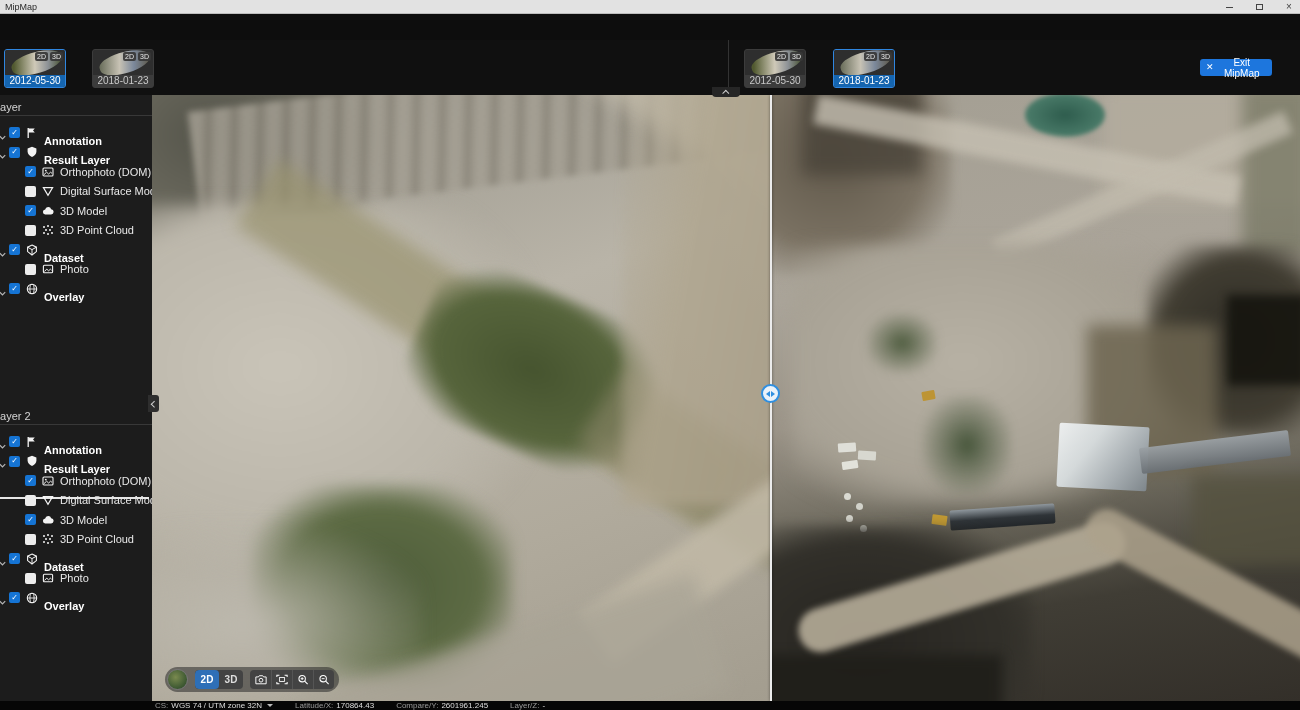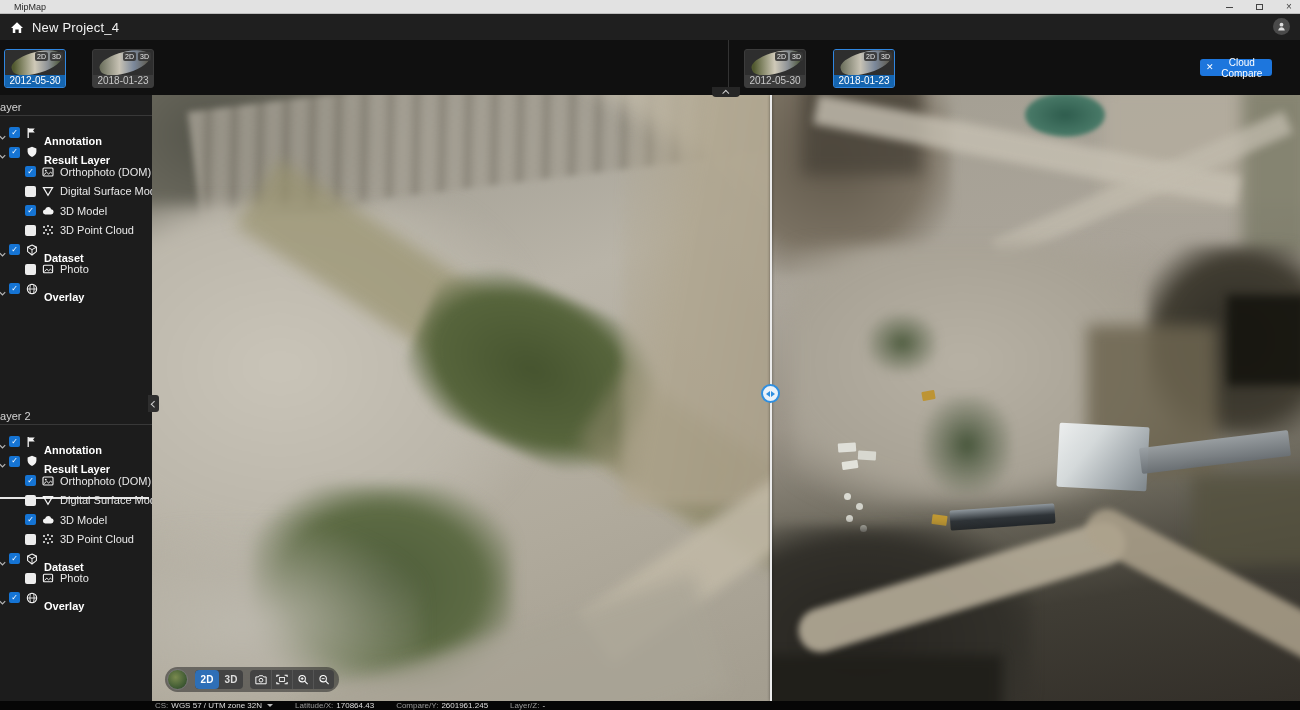--- a/index.html
+++ b/index.html
@@ -3,21 +3,21 @@
 <meta charset="utf-8">
 <style>
   html,body{margin:0;padding:0;background:#000;}
   *{box-sizing:border-box;}
   .app{position:relative;width:1300px;height:710px;overflow:hidden;background:#0d0d0d;
        font-family:"Liberation Sans",sans-serif;-webkit-font-smoothing:antialiased;}
 
   
   .titlebar{position:absolute;left:0;top:0;width:1300px;height:14px;background:#e2e2e2;
             display:flex;align-items:center;border-bottom:1px solid #bdbdbd;}
-  .titlebar-text{font-size:9px;color:#2a2a2a;padding-left:14px;line-height:14px;}
+  .titlebar-text{font-size:9px;color:#2a2a2a;padding-left:5px;line-height:14px;}
   .win-controls{position:absolute;right:4px;top:0;height:14px;display:flex;align-items:center;gap:16px;}
   .winbtn{width:14px;height:12px;display:flex;align-items:center;justify-content:center;cursor:default;}
   .glyph-min{width:7px;height:1px;background:#444;}
   .glyph-max{width:7px;height:6px;border:1px solid #444;}
   .glyph-close{font-size:10px;color:#444;line-height:10px;}
 
   
   .appheader{position:absolute;left:0;top:14px;width:1300px;height:26px;background:#1f1f1f;
              display:flex;align-items:center;}
   .home-ic{width:14px;height:13px;margin-left:10px;display:inline-flex;}
@@ -133,34 +133,20 @@
         </div>
       <div class="winbtn">
           <span class="glyph-max"></span>
         </div>
       <div class="winbtn">
           <span class="glyph-close">×</span>
         </div>
     </div>
   </div>
 
-  <div class="appheader">
-    <span class="home-ic">
-      <svg viewBox="0 0 14 13">
-          <path d="M7 1.2L13 7h-1.8v5H8.7V8.5H5.3V12H2.8V7H1z" fill="#fff"></path>
-        </svg>
-    </span>
-    <span class="proj-title">New Project_4</span>
-    <div class="avatar">
-      <svg viewBox="0 0 12 12">
-          <circle cx="6" cy="4" r="2.1" fill="#ddd"></circle>
-          <path d="M2.4 10.4c.5-2.4 2-3.5 3.6-3.5s3.1 1.1 3.6 3.5z" fill="#ddd"></path>
-        </svg>
-    </div>
-  </div>
 
   <div class="strip">
     <div class="dscard selected" style="left:4px">
       <div class="dsthumb">
         <div class="blob y2012"></div>
         <div class="badges">
           <span class="badge">2D</span>
           <span class="badge">3D</span>
         </div>
       </div>
@@ -195,21 +181,21 @@
         <div class="badges">
           <span class="badge">2D</span>
           <span class="badge">3D</span>
         </div>
       </div>
       <div class="dsdate">2018-01-23</div>
     </div>
 
     <button class="exit-btn">
       <span class="exit-x">✕</span>
-      <span>Cloud Compare</span>
+      <span>Exit MipMap</span>
     </button>
   </div>
 
   <div class="map">
     <div class="pane" id="pane-left">
         <div style="position: absolute; pointer-events: none; left: -30px; top: -30px; width: 260px; height: 200px; background: radial-gradient(at 35% 35%, rgb(84, 84, 74) 0%, rgb(111, 109, 97) 55%, rgba(111, 109, 97, 0) 78%); filter: blur(6px);"></div>
         <div style="position: absolute; pointer-events: none; left: 40px; top: -20px; width: 600px; height: 110px; background: repeating-linear-gradient(98deg, rgb(163, 158, 146) 0px, rgb(163, 158, 146) 16px, rgb(142, 137, 125) 16px, rgb(142, 137, 125) 26px); transform: rotate(-7deg); filter: blur(3px); opacity: 0.85;"></div>
         <div style="position: absolute; pointer-events: none; left: 200px; top: -60px; width: 760px; height: 130px; background: rgb(198, 191, 174); transform: rotate(33deg); filter: blur(10px); opacity: 0.75;"></div>
         <div style="position: absolute; pointer-events: none; left: -40px; top: 110px; width: 420px; height: 360px; background: radial-gradient(at 40% 45%, rgb(201, 196, 184) 0%, rgb(188, 183, 171) 55%, rgba(188, 183, 171, 0) 78%); filter: blur(8px);"></div>
         <div style="position: absolute; pointer-events: none; left: 60px; top: 210px; width: 560px; height: 80px; background: rgb(154, 148, 112); transform: rotate(33deg); filter: blur(8px); opacity: 0.7;"></div>
@@ -528,21 +514,21 @@
     </div>
   </aside>
 
   <div class="tab-left">
     <span class="chev-left"></span>
   </div>
 
   <div class="statusbar">
     <div class="sb-item">
       <span class="sb-label">CS:</span>
-      <span class="sb-value">WGS 57 / UTM zone 32N</span>
+      <span class="sb-value">WGS 74 / UTM zone 32N</span>
       <span class="sb-chev"></span>
     </div>
     <div class="sb-item">
       <span class="sb-label">Latitude/X:</span>
       <span class="sb-value">170864.43</span>
     </div>
     <div class="sb-item">
       <span class="sb-label">Compare/Y:</span>
       <span class="sb-value">2601961.245</span>
     </div>

